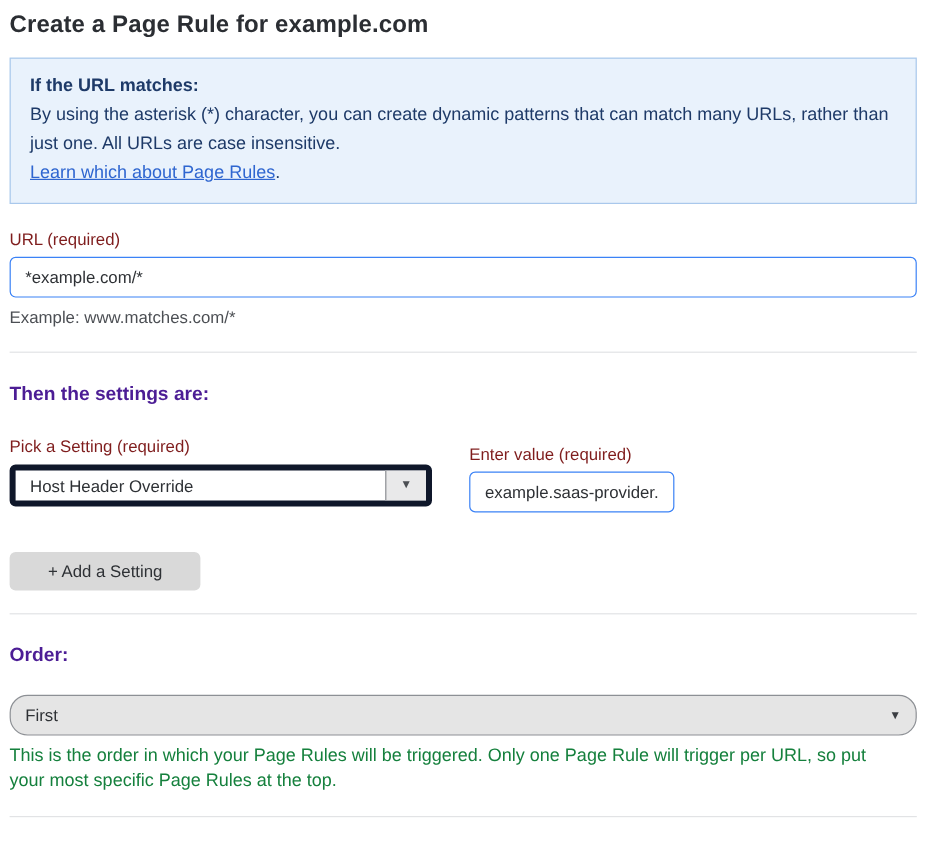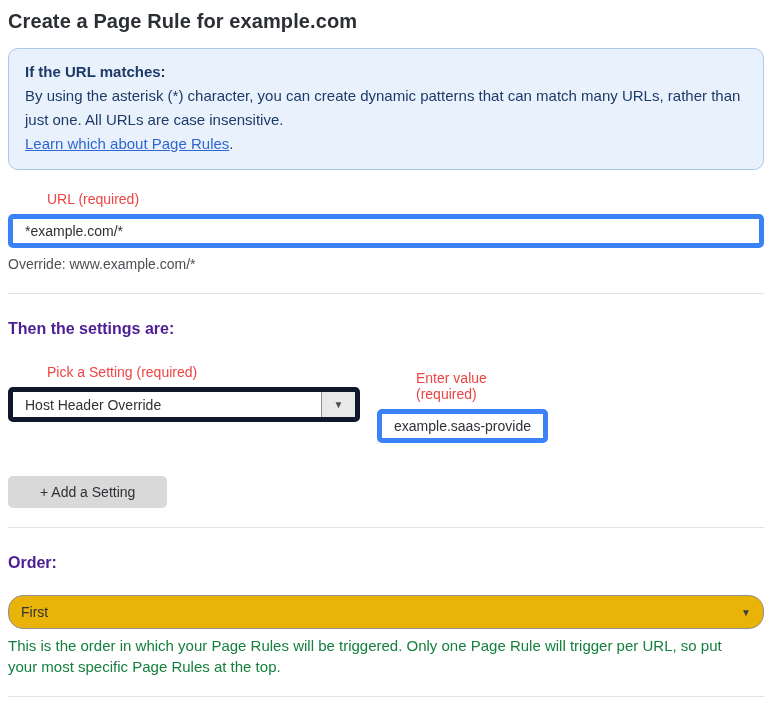--- a/index.html
+++ b/index.html
@@ -15,45 +15,44 @@
   .page-title {
     font-size: 20px;
     font-weight: 700;
     color: #2b2e33;
     letter-spacing: 0.1px;
     margin-bottom: 15px;
   }
   .info-box {
     background: #e9f2fc;
     border: 1px solid #a9c8ec;
-    border-radius: 10px;
+    border-radius: 0;
     padding: 11px 16px 13px 16px;
     color: #1e3a68;
     font-size: 15px;
     line-height: 24px;
   }
   .info-box .info-heading { font-weight: 700; }
   .info-box a.info-link {
     color: #2f66d0;
     text-decoration: underline;
     cursor: pointer;
   }
   .info-box .info-suffix { color: #1e3a68; }
   .field-label {
     font-size: 14px;
-    color: #ef4444;
+    color: #7f1d1d;
     margin-bottom: 7px;
-    margin-left: 39px;
   }
   .url-group { margin-top: 21px; }
   .text-input {
     display: block;
     width: 100%;
     height: 34px;
-    border: 5px solid #3b82f6;
+    border: 1px solid #3b82f6;
     border-radius: 5px;
     padding: 0 12px;
     font-size: 14px;
     font-family: "Liberation Sans", sans-serif;
     color: #2e3135;
     background: #fff;
     outline: none;
   }
   .helper-text {
     font-size: 14px;
@@ -69,21 +68,21 @@
   .section-heading {
     font-size: 16px;
     font-weight: 700;
     color: #4c1d95;
     margin-top: 26px;
   }
   .settings-row {
     display: flex;
     align-items: flex-start;
     margin-top: 26px;
-    gap: 17px;
+    gap: 31px;
   }
   .setting-col { width: 352px; }
   .value-col { width: 171px; padding-top: 6px; }
   .dropdown {
     display: flex;
     align-items: stretch;
     width: 100%;
     height: 35px;
     border: 5px solid #0f172a;
     border-radius: 5px;
@@ -125,21 +124,21 @@
   .select-box {
     display: flex;
     align-items: center;
     width: 100%;
     height: 34px;
     border: 1px solid #8d9095;
     border-radius: 15px;
     padding: 0 12px;
     font-size: 14px;
     color: #2e3135;
-    background: #eab308;
+    background: #e5e5e5;
     cursor: pointer;
     justify-content: space-between;
   }
   .select-caret { font-size: 10px; color: #3a3d42; }
   .order-helper {
     font-size: 15px;
     color: #15803d;
     line-height: 21px;
     margin-top: 6px;
     max-width: 740px;
@@ -156,21 +155,21 @@
   <div class="info-heading">If the URL matches:</div>
   <div class="info-body">By using the asterisk (*) character, you can create dynamic patterns that can match many URLs, rather than just one. All URLs are case insensitive.</div>
   <div>
     <a class="info-link">Learn which about Page Rules</a><span class="info-suffix">.</span>
   </div>
 </div>
 
 <div class="url-group">
   <div class="field-label">URL (required)</div>
   <input class="text-input" type="text" value="*example.com/*" style="">
-  <div class="helper-text">Override: www.example.com/*</div>
+  <div class="helper-text">Example: www.matches.com/*</div>
 </div>
 
 <hr class="divider">
 
 <h2 class="section-heading">Then the settings are:</h2>
 
 <div class="settings-row">
   <div class="setting-col">
     <div class="field-label">Pick a Setting (required)</div>
     <div class="dropdown">

